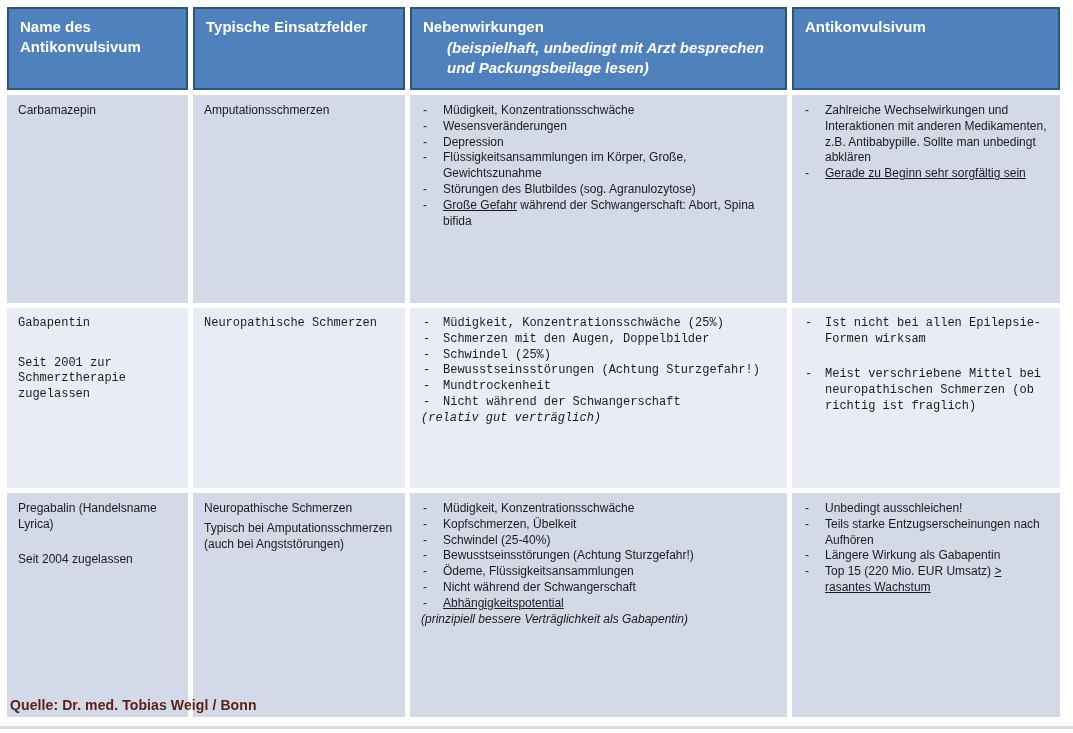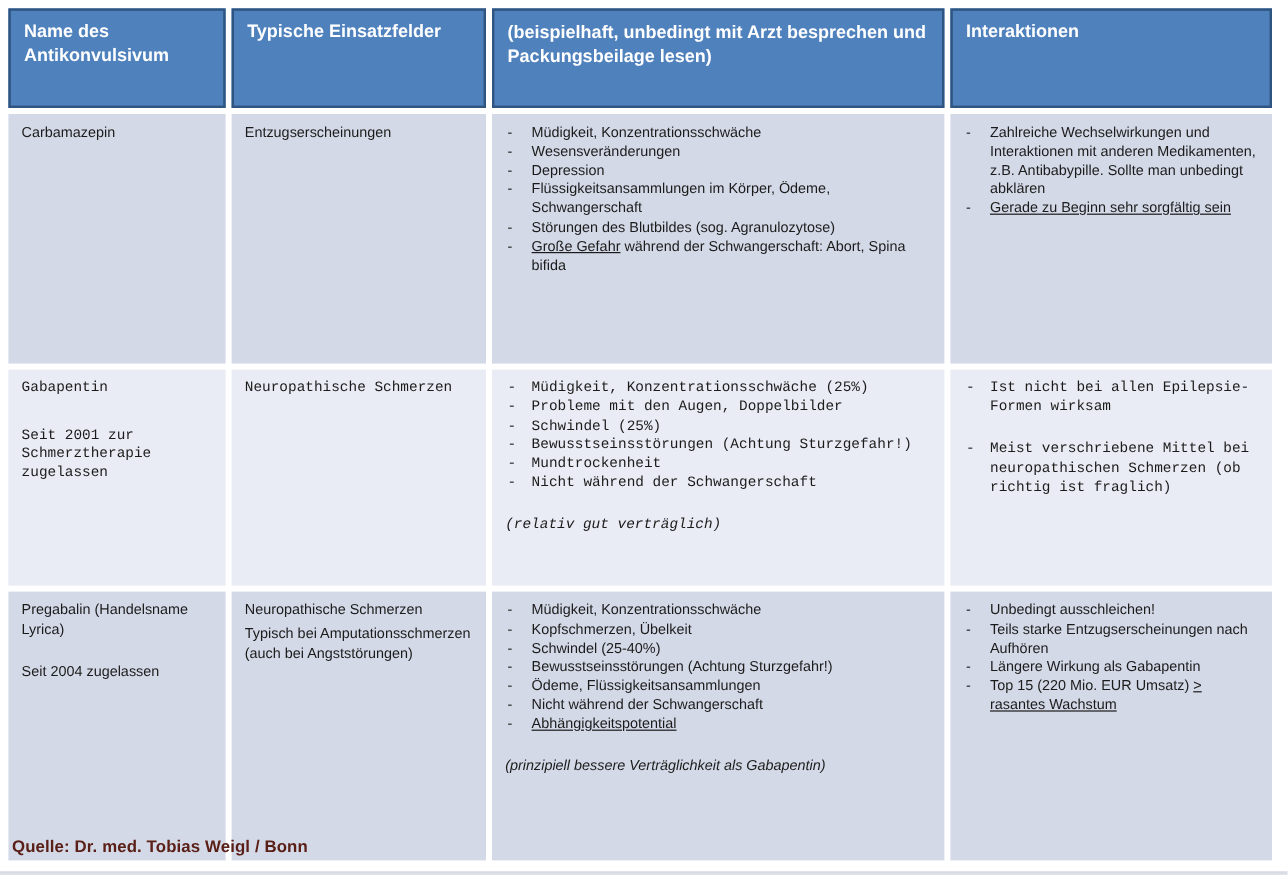--- a/index.html
+++ b/index.html
@@ -30,36 +30,36 @@
   }
   .hcell {
     background: var(--header-bg);
     border: 2px solid var(--header-border);
     color: #ffffff;
     font-weight: bold;
     font-size: 15px;
     line-height: 1.32;
     padding: 8px 11px;
   }
-  .hcell .subtitle { margin-top: 1px; }
+  .hcell .subtitle { font-style: italic; margin-top: 1px; margin-left: 24px; }
   .cell {
     font-size: 12px;
     line-height: 1.32;
     padding: 8px 11px;
     color: var(--body-text);
   }
   .row-dark  { background: var(--row-dark); }
   .row-light { background: var(--row-light); font-family: Liberation Mono, monospace; }
   .para { min-height: 19.8px; }
   .blankline { height: 19.8px; }
   .li { display: flex; align-items: flex-start; }
   .li .dash { flex: 0 0 22px; width: 22px; padding-left: 2px; }
   .li .content { flex: 1 1 auto; }
   .li.nobullet { display: block; }
-  .italic { font-style: italic; margin-top: 19px; }
+  .italic { font-style: italic; }
   .u { text-decoration: underline; }
   .source {
     position: absolute; left: 10px; top: 697px;
     font-size: 14px; font-weight: bold;
     color: var(--source-text);
     letter-spacing: 0.1px;
     white-space: nowrap;
   }
   .bottom-line {
     position: absolute; left: 0; top: 726px;
@@ -73,48 +73,49 @@
 <div class="page">
   <div class="grid">
 
     <div class="hcell">
       <div>Name des Antikonvulsivum</div>
     </div>
     <div class="hcell">
       <div>Typische Einsatzfelder</div>
     </div>
     <div class="hcell">
+      <div>Nebenwirkungen</div>
       <div class="subtitle">(beispielhaft, unbedingt mit Arzt besprechen und Packungsbeilage lesen)</div>
     </div>
     <div class="hcell">
-      <div>Interaktionen</div>
+      <div>Antikonvulsivum</div>
     </div>
 
     <div class="cell row-dark">
         <div class="para">Carbamazepin</div>
       </div>
     <div class="cell row-dark">
-        <div class="para">Entzugserscheinungen</div>
+        <div class="para">Amputationsschmerzen</div>
       </div>
     <div class="cell row-dark">
         <div class="li">
           <span class="dash">-</span>
           <span class="content"><span>Müdigkeit, Konzentrationsschwäche</span></span>
         </div>
         <div class="li">
           <span class="dash">-</span>
           <span class="content"><span>Wesensveränderungen</span></span>
         </div>
         <div class="li">
           <span class="dash">-</span>
           <span class="content"><span>Depression</span></span>
         </div>
         <div class="li">
           <span class="dash">-</span>
-          <span class="content"><span>Flüssigkeitsansammlungen im Körper, Ödeme, Schwangerschaft</span></span>
+          <span class="content"><span>Flüssigkeitsansammlungen im Körper, Große, Gewichtszunahme</span></span>
         </div>
         <div class="li">
           <span class="dash">-</span>
           <span class="content"><span>Störungen des Blutbildes (sog. Agranulozytose)</span></span>
         </div>
         <div class="li">
           <span class="dash">-</span>
           <span class="content"><span class="u">Große Gefahr</span><span> während der Schwangerschaft: Abort, Spina bifida</span></span>
         </div>
       </div>
@@ -137,21 +138,21 @@
     <div class="cell row-light">
         <div class="para">Neuropathische Schmerzen</div>
       </div>
     <div class="cell row-light">
         <div class="li">
           <span class="dash">-</span>
           <span class="content"><span>Müdigkeit, Konzentrationsschwäche (25%)</span></span>
         </div>
         <div class="li">
           <span class="dash">-</span>
-          <span class="content"><span>Probleme mit den Augen, Doppelbilder</span></span>
+          <span class="content"><span>Schmerzen mit den Augen, Doppelbilder</span></span>
         </div>
         <div class="li">
           <span class="dash">-</span>
           <span class="content"><span>Schwindel (25%)</span></span>
         </div>
         <div class="li">
           <span class="dash">-</span>
           <span class="content"><span>Bewusstseinsstörungen (Achtung Sturzgefahr!)</span></span>
         </div>
         <div class="li">

